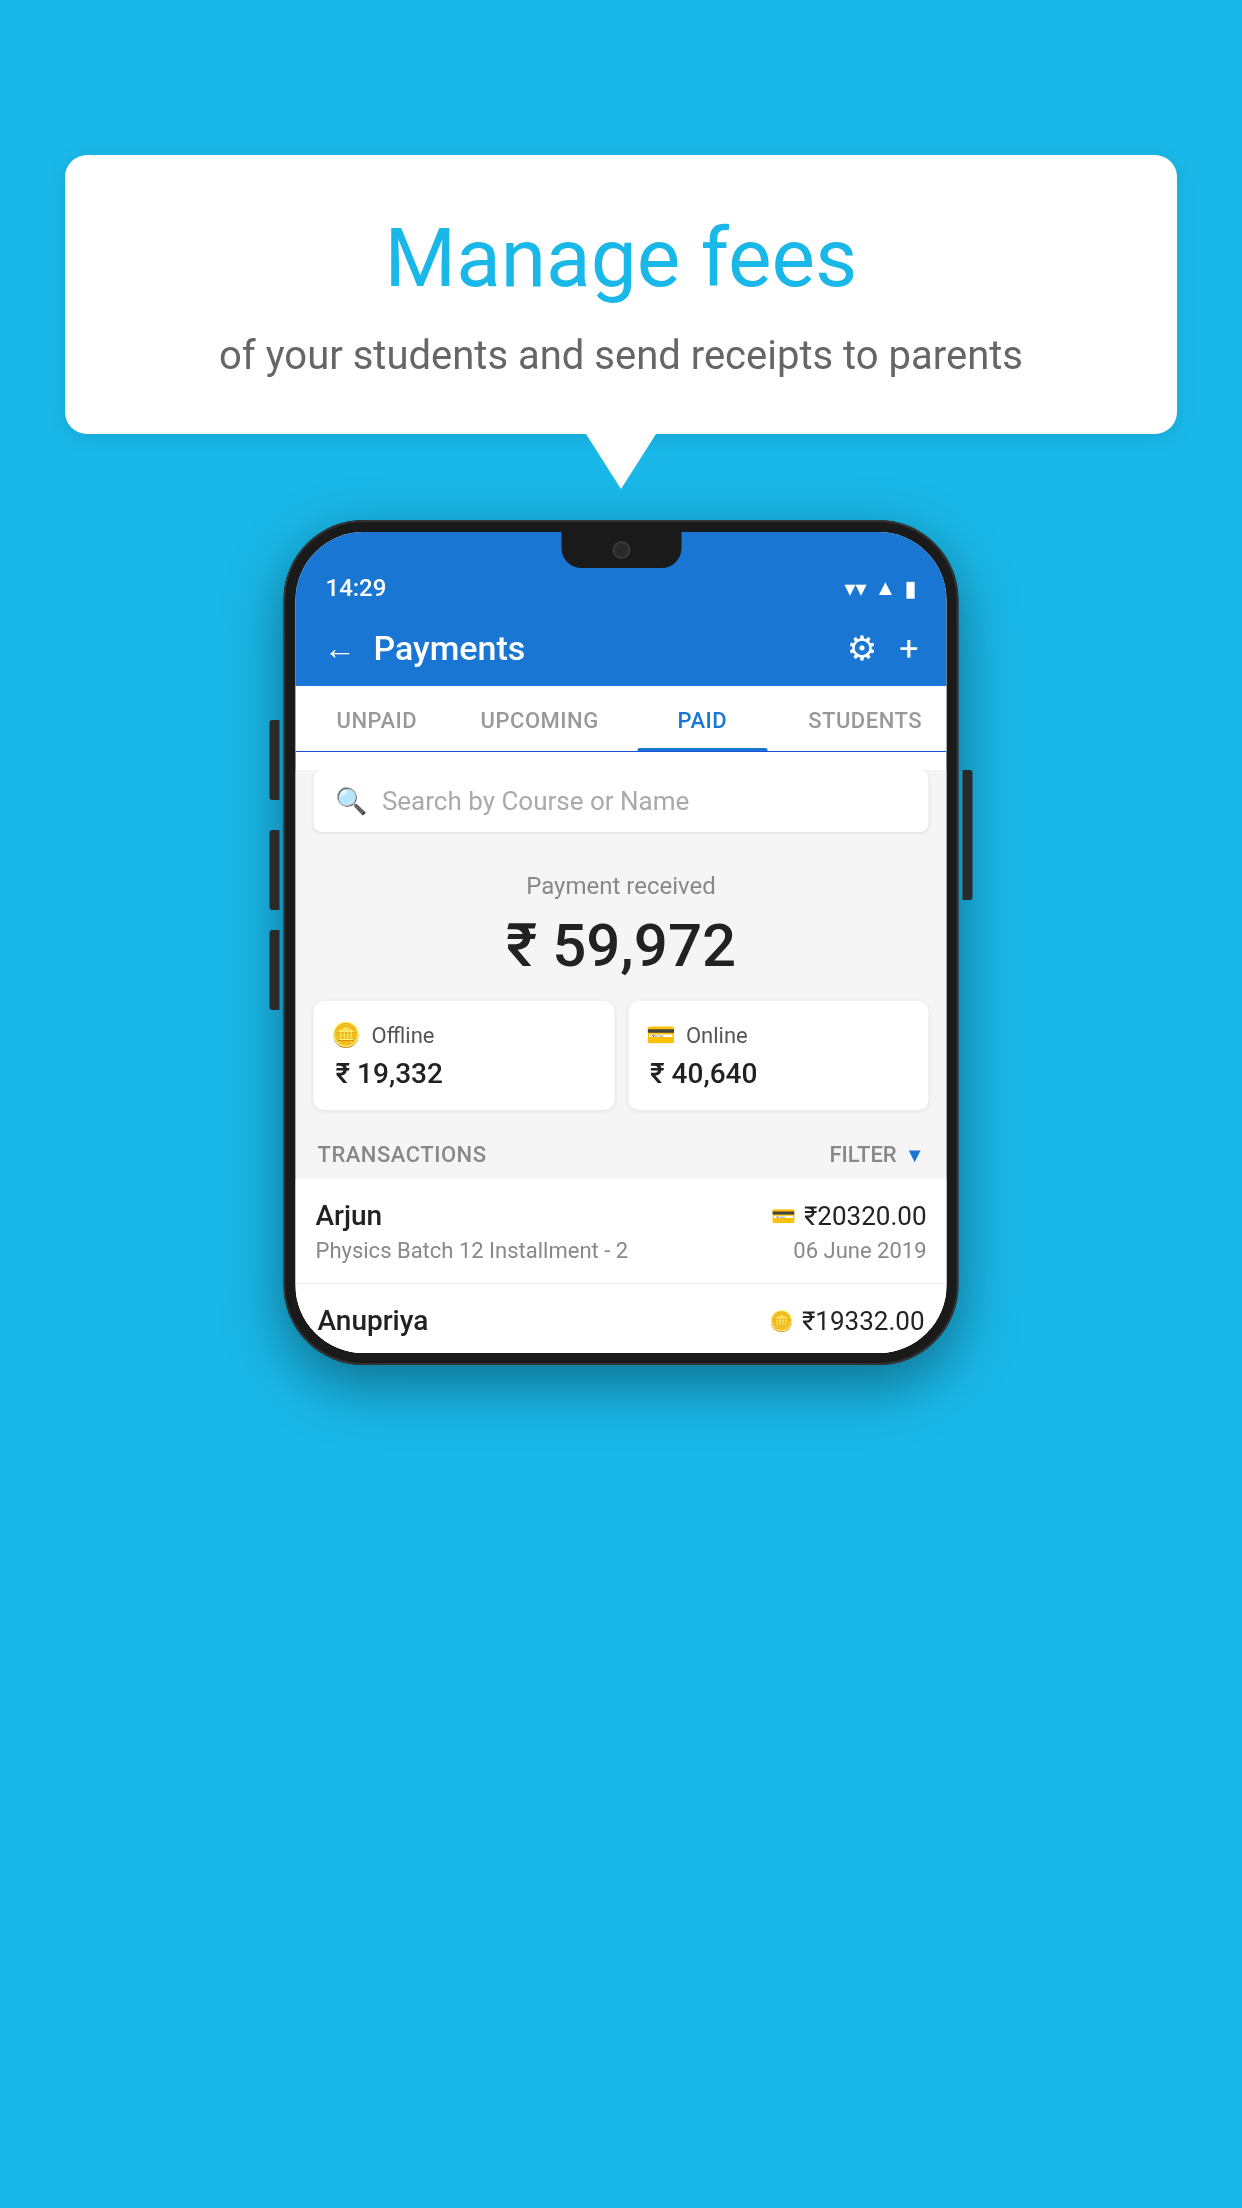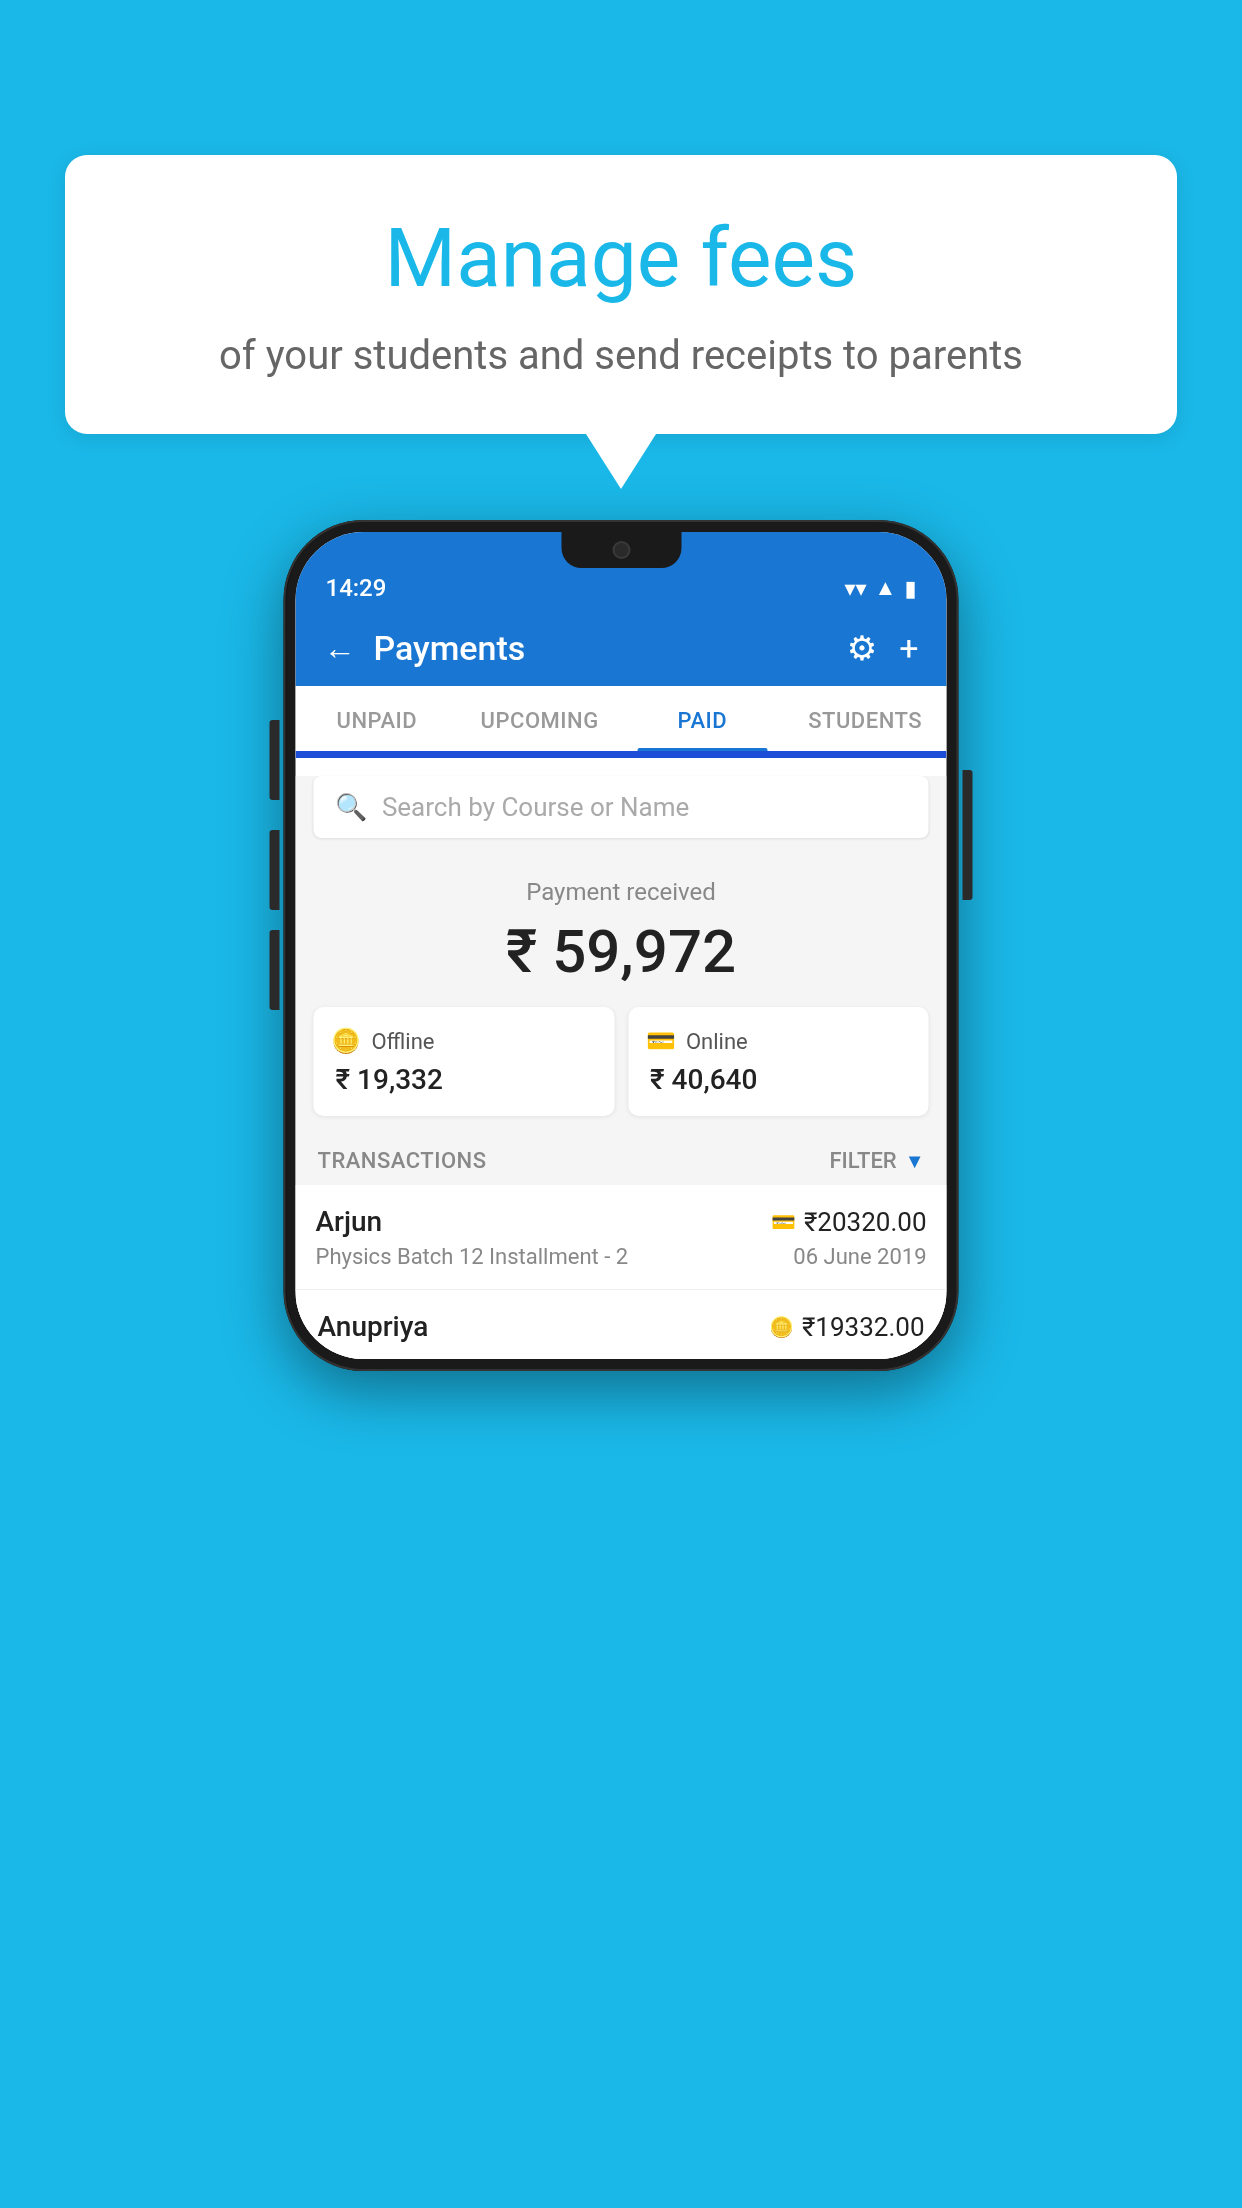--- a/index.html
+++ b/index.html
@@ -165,21 +165,21 @@
     }
     .gear-icon, .plus-icon {
       color: white;
       font-size: 34px;
     }
 
     
     .tabs {
       background: white;
       display: flex;
-      border-bottom: 7px solid #1d4ed8;
+      border-bottom: 1px solid #1d4ed8;
     }
     .tab {
       flex: 1;
       text-align: center;
       padding: 22px 8px 18px;
       font-size: 22px;
       font-weight: 500;
       color: #999;
       letter-spacing: 0.5px;
       cursor: pointer;

